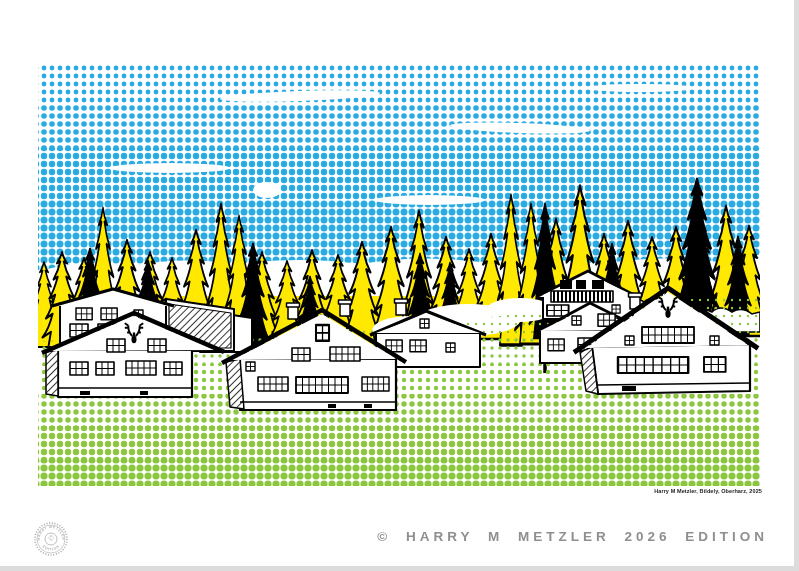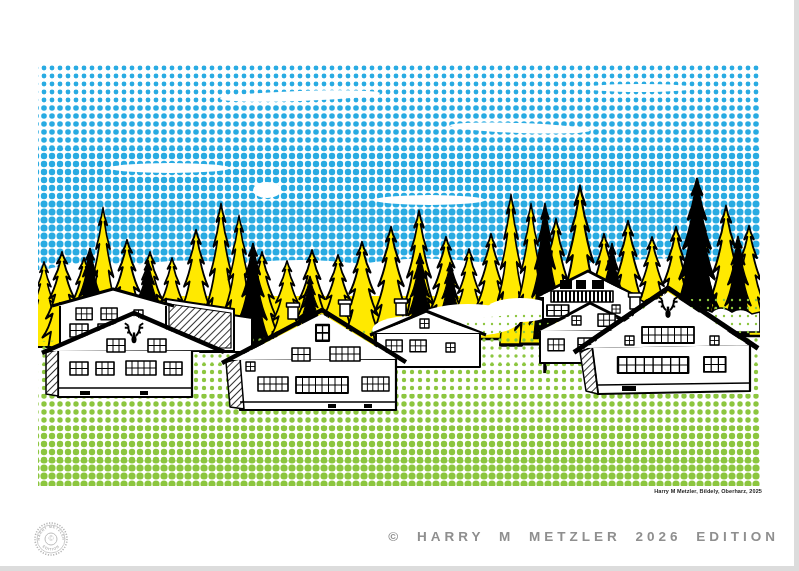--- a/index.html
+++ b/index.html
@@ -3,21 +3,21 @@
 <meta charset="utf-8">
 <style>
   :root{
     --sky-blue:#29ABE2; --grass-green:#8CC63F; --tree-yellow:#FFE900;
     --line-black:#000000; --caption-gray:#8F8F8F; --stamp-gray:#B5B5B5; --paper-white:#FFFFFF;
   }
   html,body{margin:0;padding:0;}
   body{font-family:"Liberation Sans",sans-serif;background:#fff;}
   .poster{position:relative;width:799px;height:571px;background:var(--paper-white);overflow:hidden;}
   .art{position:absolute;left:38px;top:40px;width:722px;height:468px;}
-  .caption{position:absolute;top:529px;right:20px;white-space:nowrap;
+  .caption{position:absolute;top:529px;right:31px;white-space:nowrap;
     font-size:13.5px;font-weight:700;letter-spacing:4px;word-spacing:7px;
     color:var(--caption-gray);}
   .signature{position:absolute;top:488px;right:37px;white-space:nowrap;
     font-size:5.5px;font-weight:700;letter-spacing:0.1px;color:#222;}
   .stamp{position:absolute;left:32px;top:520px;width:38px;height:38px;}
   .edge-right{position:absolute;right:0;top:0;width:5px;height:571px;background:#dcdcdc;}
   .edge-bottom{position:absolute;left:0;bottom:0;width:799px;height:5px;background:#dcdcdc;}
 </style>
 </head>
 <body>

